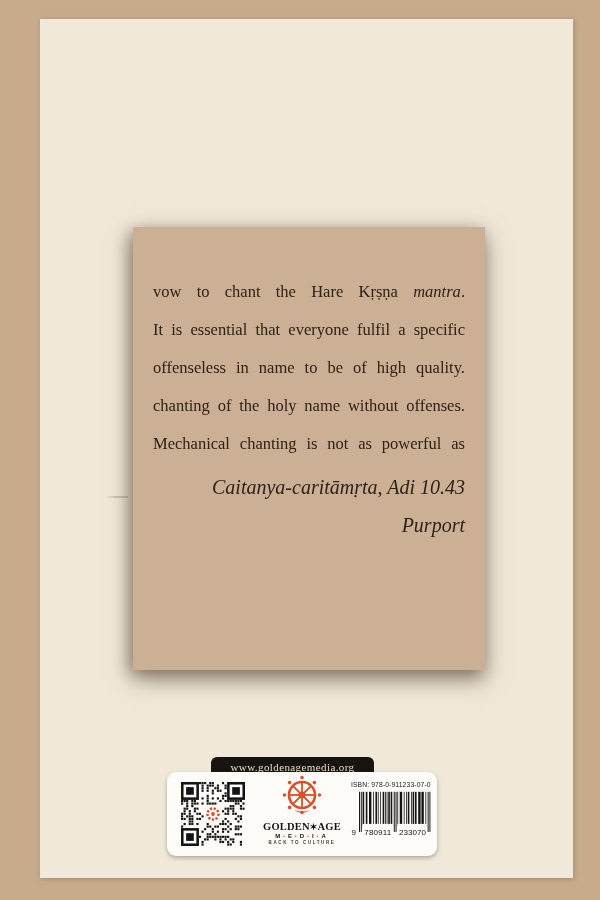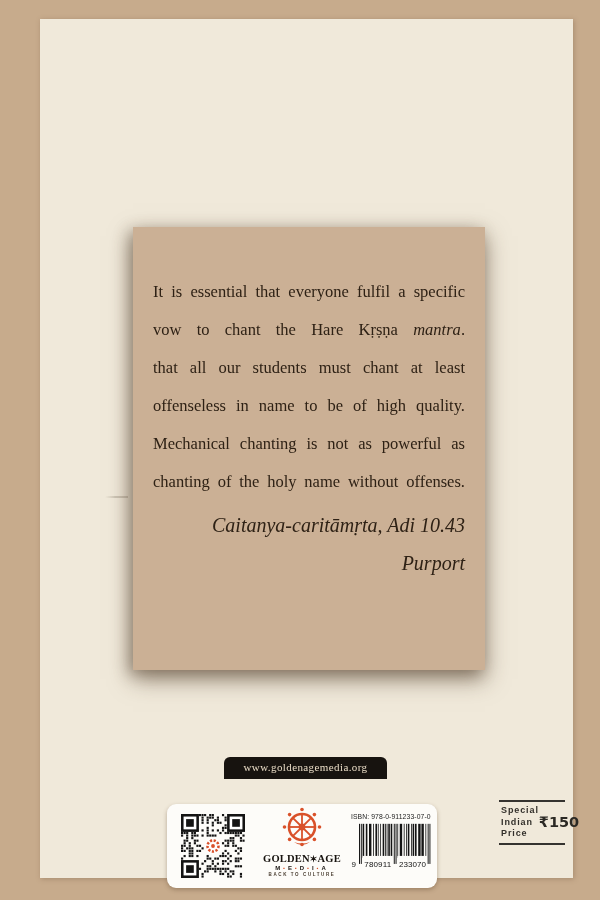--- a/index.html
+++ b/index.html
@@ -11,23 +11,23 @@
           background:linear-gradient(to right,rgba(160,150,130,0),#b6ad9d 45%,#b6ad9d);opacity:.6;}
   .quote-box{position:absolute;left:133px;top:227px;width:352px;height:443px;background:#cbb095;
              box-shadow:0 9px 22px rgba(70,48,28,.5), -4px 4px 14px rgba(70,48,28,.35);
              box-sizing:border-box;padding:46px 20px 0 20px;}
   .q-line{font-size:16.5px;line-height:38px;height:38px;color:#2e2115;white-space:nowrap;
           text-align:justify;text-align-last:justify;overflow:hidden;}
   .q-line .it{font-style:italic;}
   .q-attr{font-size:20px;line-height:38px;margin-top:5px;color:#2e2115;font-style:italic;text-align:right;}
 
   .web-tab{position:absolute;left:211px;top:757px;width:163px;height:22px;background:#17130f;
-           border-radius:6px 6px 0 0;text-align:center;margin-left:13px;}
+           border-radius:6px 6px 0 0;text-align:center;}
   .web-tab span{font-size:11px;line-height:17px;color:#e9dcc6;letter-spacing:.4px;}
-  .sticker{position:absolute;left:167px;top:804px;width:270px;height:84px;background:#fdfcf9;
+  .sticker{position:absolute;left:167px;top:772px;width:270px;height:84px;background:#fdfcf9;
            border-radius:9px;box-shadow:0 2px 4px rgba(110,85,60,.45);}
   .qr{position:absolute;left:14px;top:10px;width:64px;height:64px;}
   .logo-block{position:absolute;left:85px;top:3px;width:100px;text-align:center;color:#17130f;}
   .brand-row{font-family:"Liberation Serif",serif;font-weight:bold;font-size:10.5px;line-height:11px;
              letter-spacing:.2px;white-space:nowrap;}
   .brand-row .flame{font-size:9px;color:#17130f;}
   .media-row{font-family:"Liberation Sans",sans-serif;font-weight:bold;font-size:6px;line-height:7px;
              letter-spacing:3px;color:#17130f;}
   .media-row .dot{color:#d9512a;font-size:5px;letter-spacing:3px;}
   .tagline-row{font-family:"Liberation Sans",sans-serif;font-size:4.5px;line-height:6px;
@@ -45,26 +45,25 @@
                 font-weight:600;color:#2b2924;white-space:nowrap;}
 </style>
 </head>
 <body>
 
 <div class="frame">
   <div class="page"></div>
   <div class="crease"></div>
 
   <div class="quote-box">
+    <div class="q-line"><span>vow to chant the Hare Kṛṣṇa </span><span class="it">mantra</span><span>.</span></div>
     <div class="q-line"><span>It is essential that everyone fulfil a specific</span></div>
-    <div class="q-line"><span>vow to chant the Hare Kṛṣṇa </span><span class="it">mantra</span><span>.</span></div>
-    <div class="q-line"><span>that all our students must chant at least</span></div>
     <div class="q-line"><span>offenseless in name to be of high quality.</span></div>
+    <div class="q-line"><span>chanting of the holy name without offenses.</span></div>
     <div class="q-line"><span>Mechanical chanting is not as powerful as</span></div>
-    <div class="q-line"><span>chanting of the holy name without offenses.</span></div>
     <div class="q-attr">Caitanya-caritāmṛta, Adi 10.43 Purport</div>
   </div>
 
   <div class="web-tab">
     <span>www.goldenagemedia.org</span>
   </div>
 
   <div class="sticker">
     <svg class="qr" id="qr-svg" viewBox="0 0 64 64">
         <rect x="0.00" y="17.92" width="2.16" height="2.16" fill="#141414"></rect>
@@ -321,21 +320,13 @@
           <rect x="41" y="0" width="1.1" height="45" fill="#141414"></rect>
           <rect x="77" y="0" width="1.1" height="45" fill="#141414"></rect>
           <rect x="79" y="0" width="1.1" height="45" fill="#141414"></rect>
           <text x="-8.5" y="49" font-size="9" font-family="Liberation Sans, sans-serif" fill="#141414">9</text>
           <text x="6" y="49" font-size="9" textLength="30" font-family="Liberation Sans, sans-serif" fill="#141414">780911</text>
           <text x="45" y="49" font-size="9" textLength="30" font-family="Liberation Sans, sans-serif" fill="#141414">233070</text>
         </svg>
     </div>
   </div>
 
-  <div class="price-box">
-    <div class="price-labels">
-      <div>Special</div>
-      <div>Indian</div>
-      <div>Price</div>
-    </div>
-    <div class="price-amount">₹150</div>
-  </div>
 </div>
 
 </body></html>

